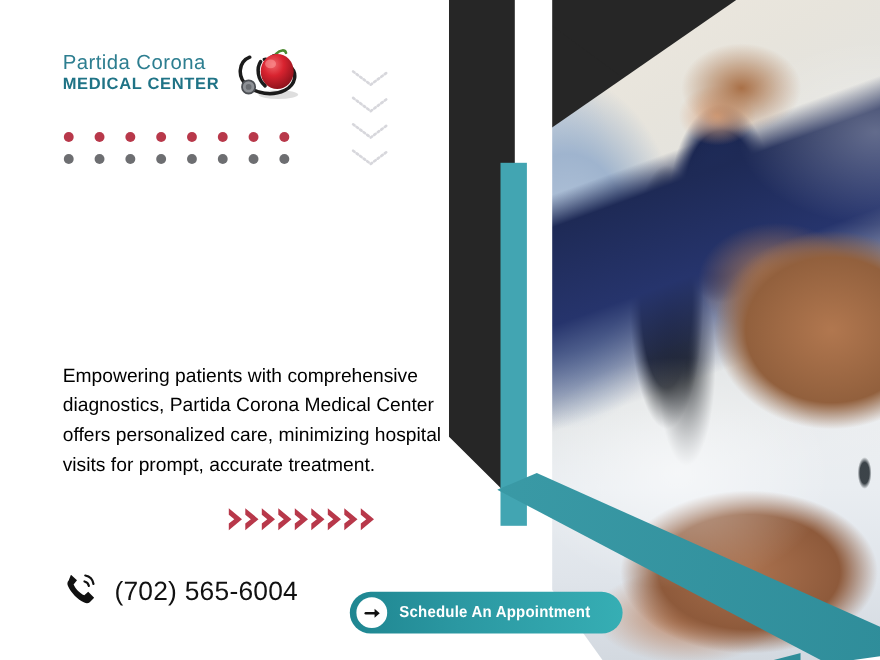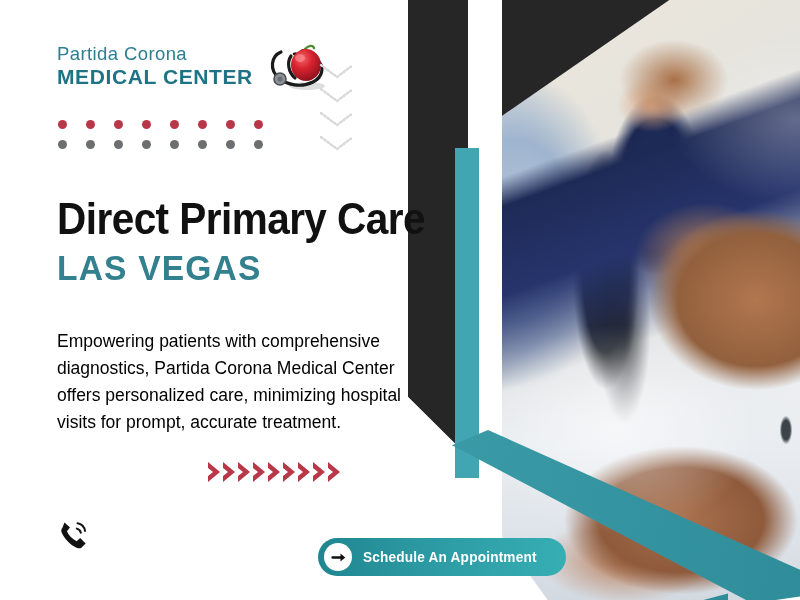--- a/index.html
+++ b/index.html
@@ -164,21 +164,21 @@
   }
   .logo-line1 {
     font-family: "Liberation Sans", sans-serif;
     font-size: 18.5px;
     letter-spacing: 0.4px;
     color: #2d7e90;
     font-weight: 400;
   }
   .logo-line2 {
     font-family: "Liberation Sans", sans-serif;
-    font-size: 21px;
+    font-size: 15px;
     font-weight: bold;
     letter-spacing: 0.6px;
     color: #1f7386;
     margin-top: 3px;
   }
   .logo-mark {
     width: 68px; height: 56px;
     position: relative;
     margin-left: 2px;
   }
@@ -388,24 +388,20 @@
         <polyline points="3,3 19,15 35,3" fill="none" stroke="#d7d7dc" stroke-width="2.4" stroke-dasharray="1.6 2.4" stroke-linecap="round" stroke-linejoin="round"></polyline>
       </svg>
       <svg class="chev-down" width="38" height="18" viewBox="0 0 38 18">
         <polyline points="3,3 19,15 35,3" fill="none" stroke="#d7d7dc" stroke-width="2.4" stroke-dasharray="1.6 2.4" stroke-linecap="round" stroke-linejoin="round"></polyline>
       </svg>
       <svg class="chev-down" width="38" height="18" viewBox="0 0 38 18">
         <polyline points="3,3 19,15 35,3" fill="none" stroke="#d7d7dc" stroke-width="2.4" stroke-dasharray="1.6 2.4" stroke-linecap="round" stroke-linejoin="round"></polyline>
       </svg>
     </div>
 
-    <div class="headline">
-      <div class="headline-main">Direct Primary Care</div>
-      <div class="headline-sub">LAS VEGAS</div>
-    </div>
 
     <p class="body-copy">Empowering patients with comprehensive diagnostics, Partida Corona Medical Center offers personalized care, minimizing hospital visits for prompt, accurate treatment.</p>
 
     <div class="chev-row">
       <svg width="15" height="24" viewBox="0 0 15 24">
           <polygon points="1,2 13,12 1,22 1,16 6,12 1,8" fill="#b8384a"></polygon>
         </svg>
       <svg width="15" height="24" viewBox="0 0 15 24">
           <polygon points="1,2 13,12 1,22 1,16 6,12 1,8" fill="#b8384a"></polygon>
         </svg>
@@ -433,20 +429,21 @@
     </div>
 
     <div class="phone">
       <span>
         <svg width="34" height="34" viewBox="0 0 34 34" aria-hidden="true">
           <path d="M6.5 4.5 L12 9.6 L8.9 13.3 C10.6 17.2 14.4 21.2 18.6 23.2 L22.2 20 L27.6 25.4 L23.6 29.4 C22.4 30.6 20.4 30.6 18.6 29.8 C12.6 27.2 6.4 20.8 3.8 14.8 C3 12.9 3.1 11.1 4.3 9.9 Z" fill="#111111"></path>
           <path d="M19.5 5.2 C23.4 5.9 26.4 9 27 12.9" fill="none" stroke="#111111" stroke-width="2" stroke-linecap="round"></path>
           <path d="M18.8 10.6 C20.9 11.1 22.4 12.6 22.8 14.7" fill="none" stroke="#111111" stroke-width="2" stroke-linecap="round"></path>
         </svg>
       </span>
+      <span class="phone-number">(702) 565-6004</span>
     </div>
 
     <div class="cta" role="button" tabindex="0">
       <span class="cta-arrow-circle">
         <svg width="17" height="17" viewBox="0 0 17 17" aria-hidden="true">
           <line x1="2.5" y1="8.5" x2="12.5" y2="8.5" stroke="#111111" stroke-width="2.3" stroke-linecap="round"></line>
           <polygon points="10.5,4.4 15.2,8.5 10.5,12.6" fill="#111111"></polygon>
         </svg>
       </span>
       <span class="cta-label">Schedule An Appointment</span>

